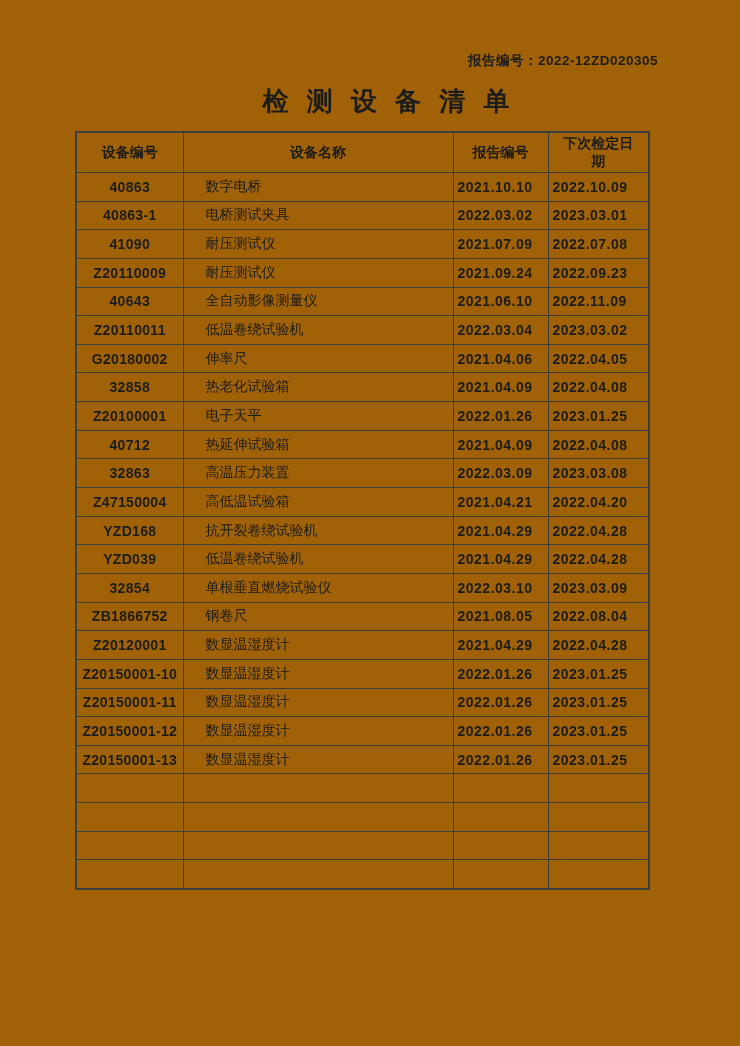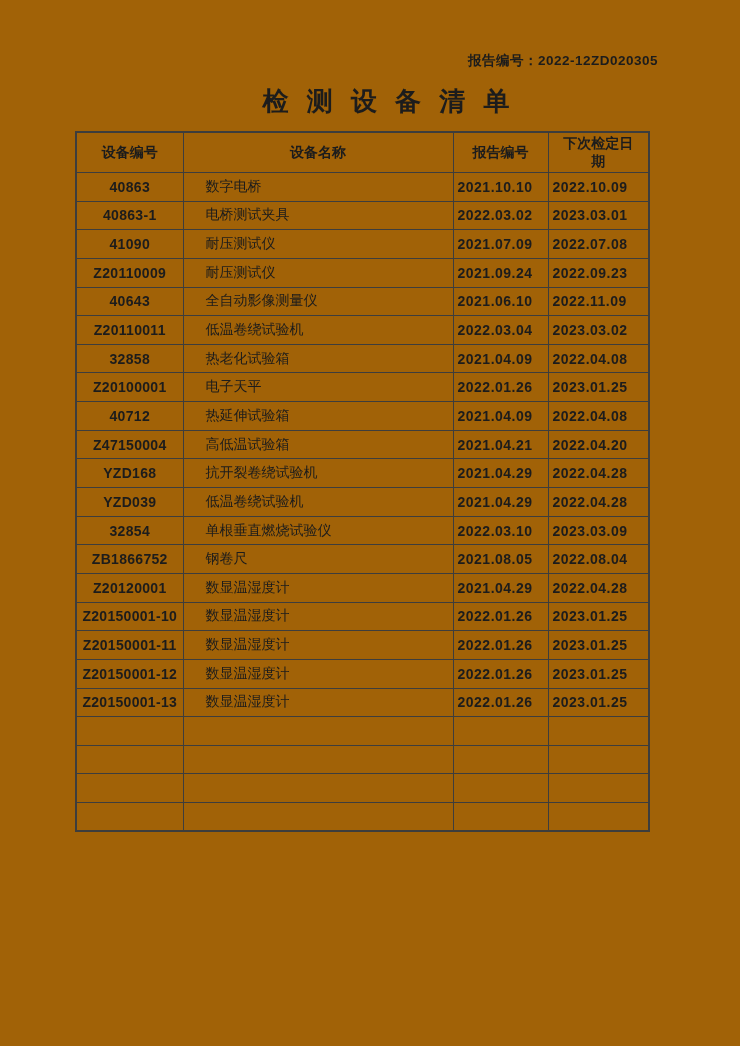--- a/index.html
+++ b/index.html
@@ -131,38 +131,50 @@
           <td class="c2">2021.06.10</td>
           <td class="c3">2022.11.09</td>
         </tr>
         <tr>
           <td class="c0">Z20110011</td>
           <td class="c1">低温卷绕试验机</td>
           <td class="c2">2022.03.04</td>
           <td class="c3">2023.03.02</td>
         </tr>
         <tr>
+          <td class="c0">G20180002</td>
+          <td class="c1">伸率尺</td>
+          <td class="c2">2021.04.06</td>
+          <td class="c3">2022.04.05</td>
+        </tr>
+        <tr>
           <td class="c0">32858</td>
           <td class="c1">热老化试验箱</td>
           <td class="c2">2021.04.09</td>
           <td class="c3">2022.04.08</td>
         </tr>
         <tr>
           <td class="c0">Z20100001</td>
           <td class="c1">电子天平</td>
           <td class="c2">2022.01.26</td>
           <td class="c3">2023.01.25</td>
         </tr>
         <tr>
           <td class="c0">40712</td>
           <td class="c1">热延伸试验箱</td>
           <td class="c2">2021.04.09</td>
           <td class="c3">2022.04.08</td>
         </tr>
         <tr>
+          <td class="c0">32863</td>
+          <td class="c1">高温压力装置</td>
+          <td class="c2">2022.03.09</td>
+          <td class="c3">2023.03.08</td>
+        </tr>
+        <tr>
           <td class="c0">Z47150004</td>
           <td class="c1">高低温试验箱</td>
           <td class="c2">2021.04.21</td>
           <td class="c3">2022.04.20</td>
         </tr>
         <tr>
           <td class="c0">YZD168</td>
           <td class="c1">抗开裂卷绕试验机</td>
           <td class="c2">2021.04.29</td>
           <td class="c3">2022.04.28</td>

